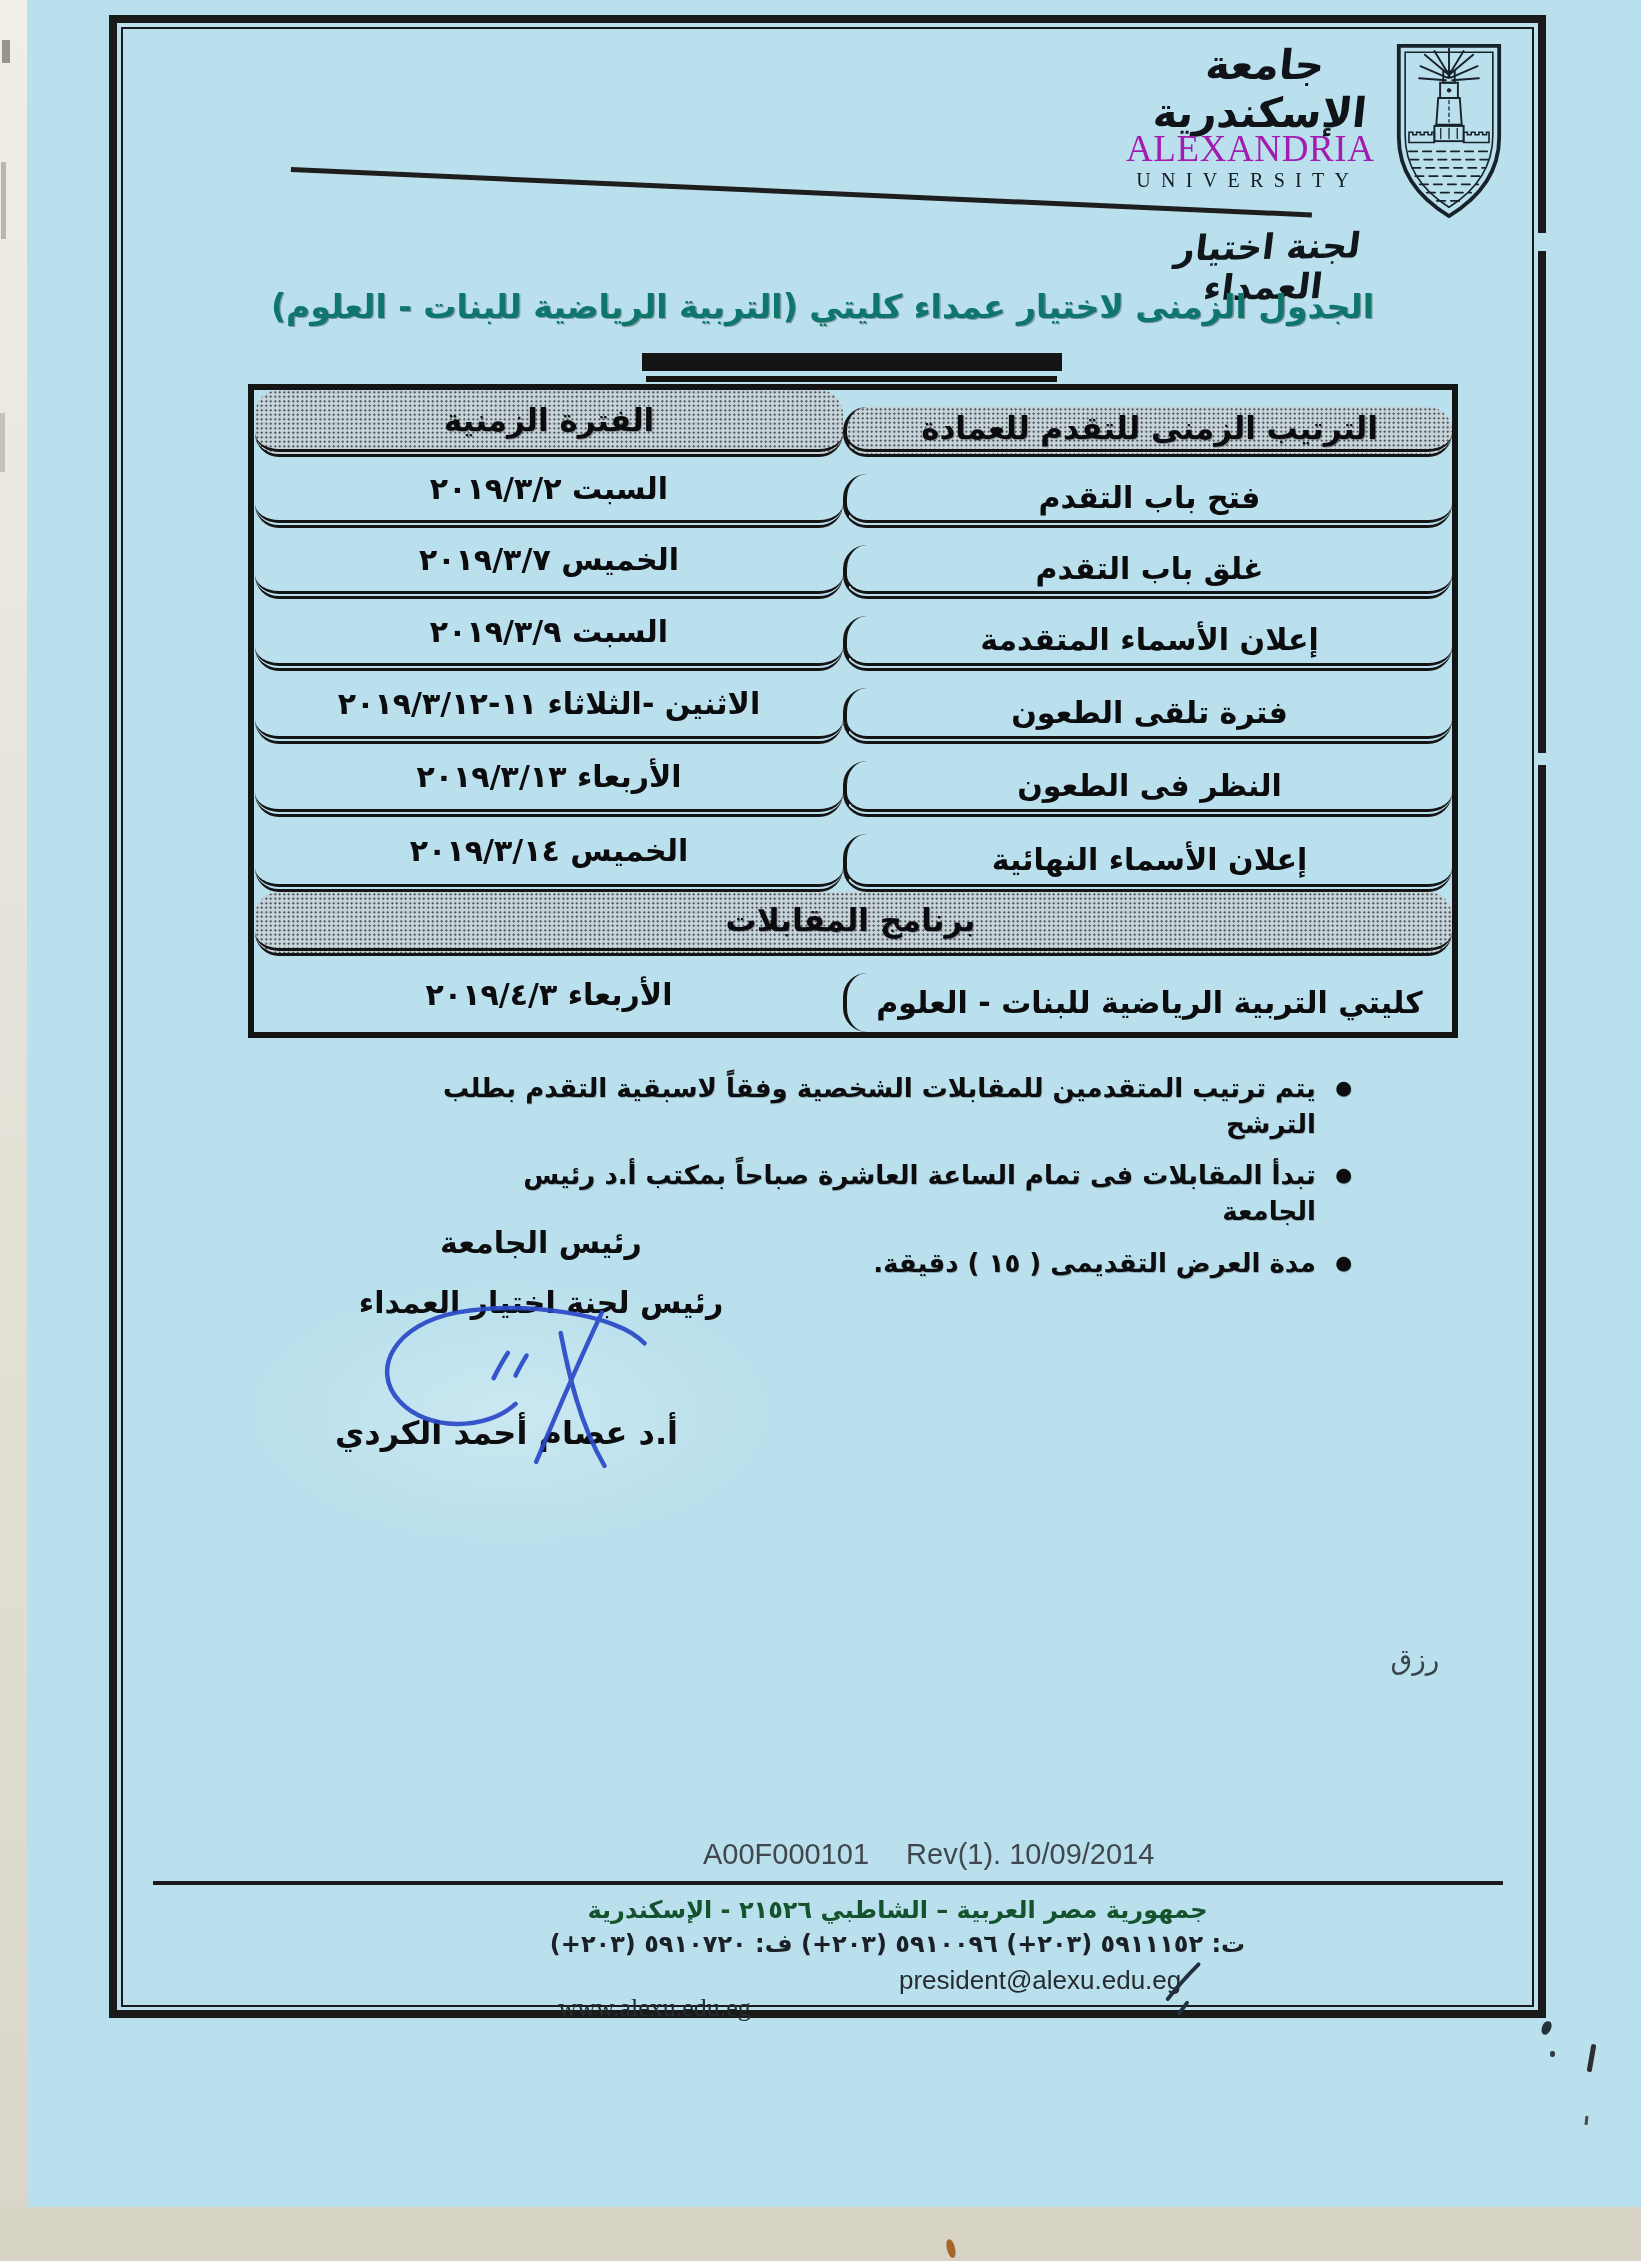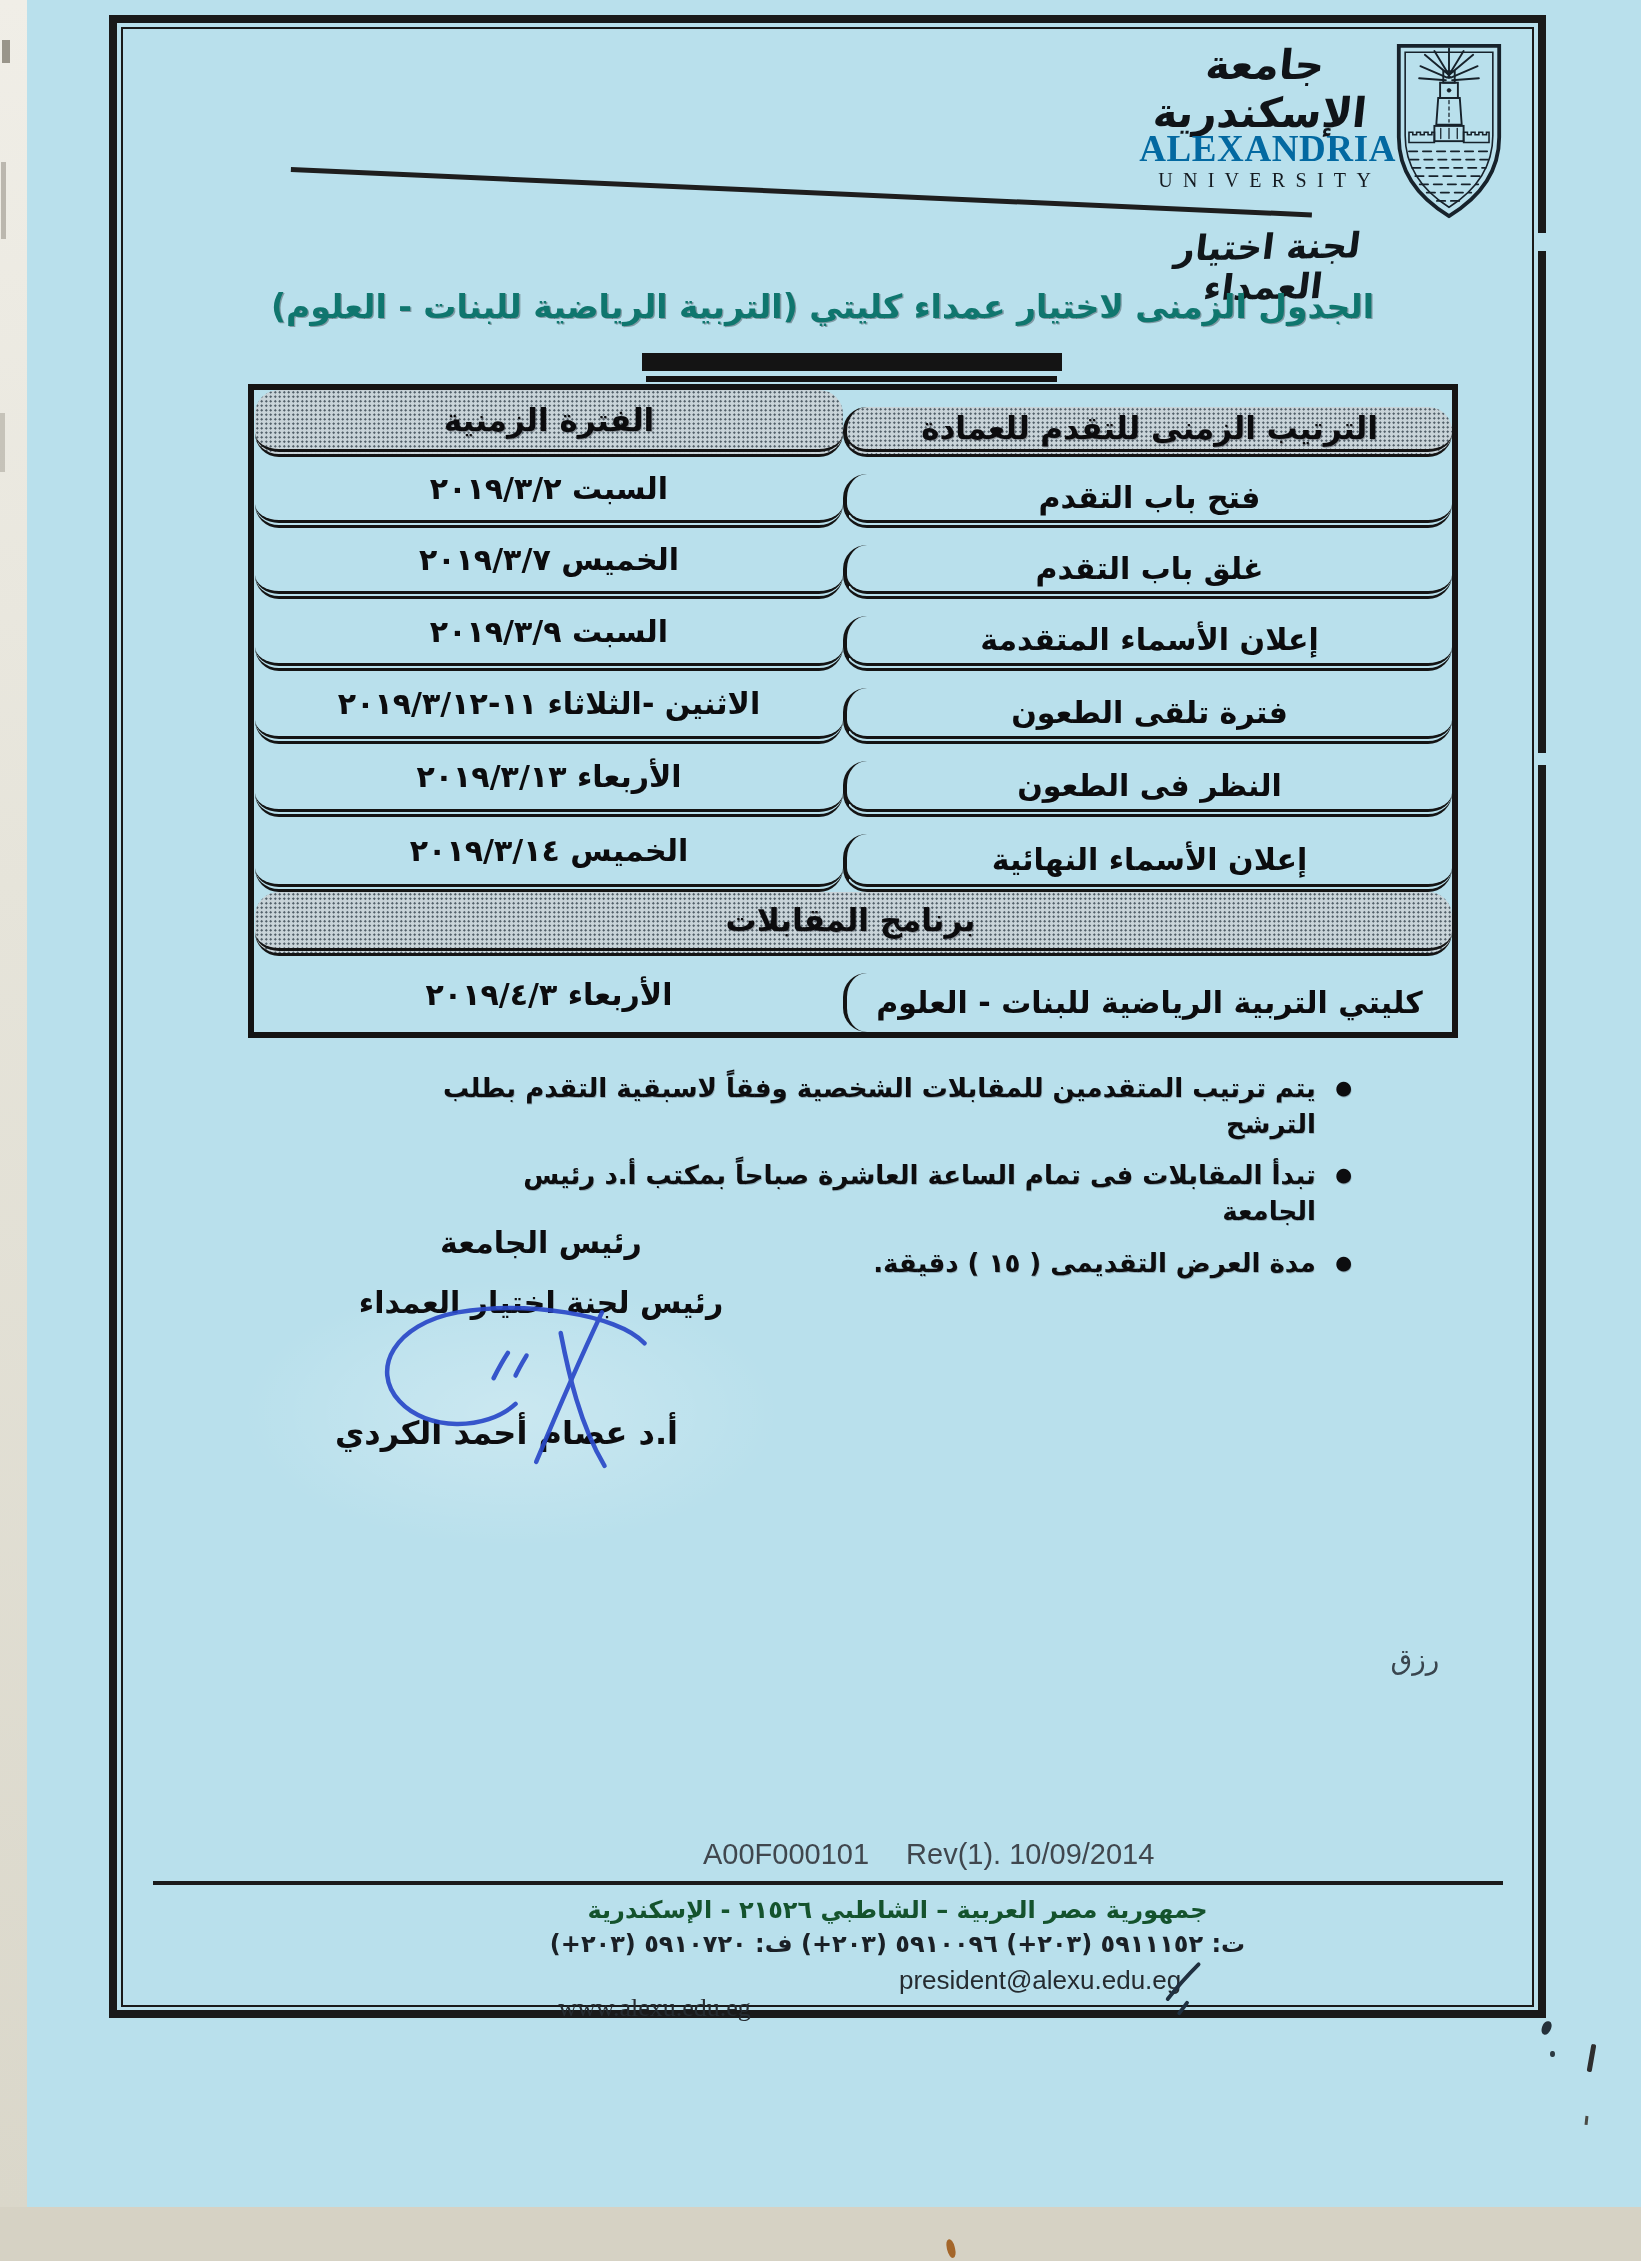--- a/index.html
+++ b/index.html
@@ -16,24 +16,24 @@
                 radial-gradient(ellipse 322px 167px at 70% 30%, rgba(255,255,255,.18), transparent 70%);}
   .streak{position:absolute;background:#99958a;}
   
   .frame{position:absolute;left:109px;top:15.4px;width:1437px;height:2003px;
          border:8.4px solid #1a1a1a;box-sizing:border-box;}
   .frame-inner{position:absolute;inset:3.9px;border:2.6px solid #1a1a1a;}
   .notch{position:absolute;background:#b9e0ec;}
   
   .org-ar{position:absolute;left:1130px;top:41px;width:265px;text-align:center;
           font-size:41px;font-weight:bold;color:#101418;transform:skewX(-6deg);}
-  .org-en1{position:absolute;left:1126px;top:127px;width:270px;text-align:right;
-           font-family:"Liberation Serif","DejaVu Serif",serif;font-size:37px;font-weight:bold;
-           color:#0369a1;letter-spacing:0.6px;}
-  .org-en2{position:absolute;left:1126px;top:169px;width:277px;text-align:center;
+  .org-en1{position:absolute;left:1126px;top:127px;width:270px;text-align:left;
+           font-family:"Liberation Serif","DejaVu Serif",serif;font-size:37px;font-weight:normal;
+           color:#a21caf;letter-spacing:0.6px;}
+  .org-en2{position:absolute;left:1126px;top:169px;width:277px;text-align:left;
            font-family:"Liberation Serif","DejaVu Serif",serif;font-size:20px;color:#141a20;
            letter-spacing:10.3px;text-indent:10.3px;}
   .logo{position:absolute;left:1395px;top:42px;width:108px;height:178px;}
   .header-line{position:absolute;left:291px;top:167px;width:1022px;height:4.5px;background:#1e1e1e;
                transform:rotate(2.55deg);transform-origin:left top;}
   .committee{position:absolute;left:1114px;top:227px;width:303px;text-align:center;
              font-size:35px;font-weight:bold;color:#11161a;transform:skewX(-8deg) rotate(-1deg);}
   
   .doc-title{position:absolute;left:357px;top:287px;width:1017px;text-align:center;white-space:nowrap;
              font-size:33px;font-weight:900;color:#0f766e;

